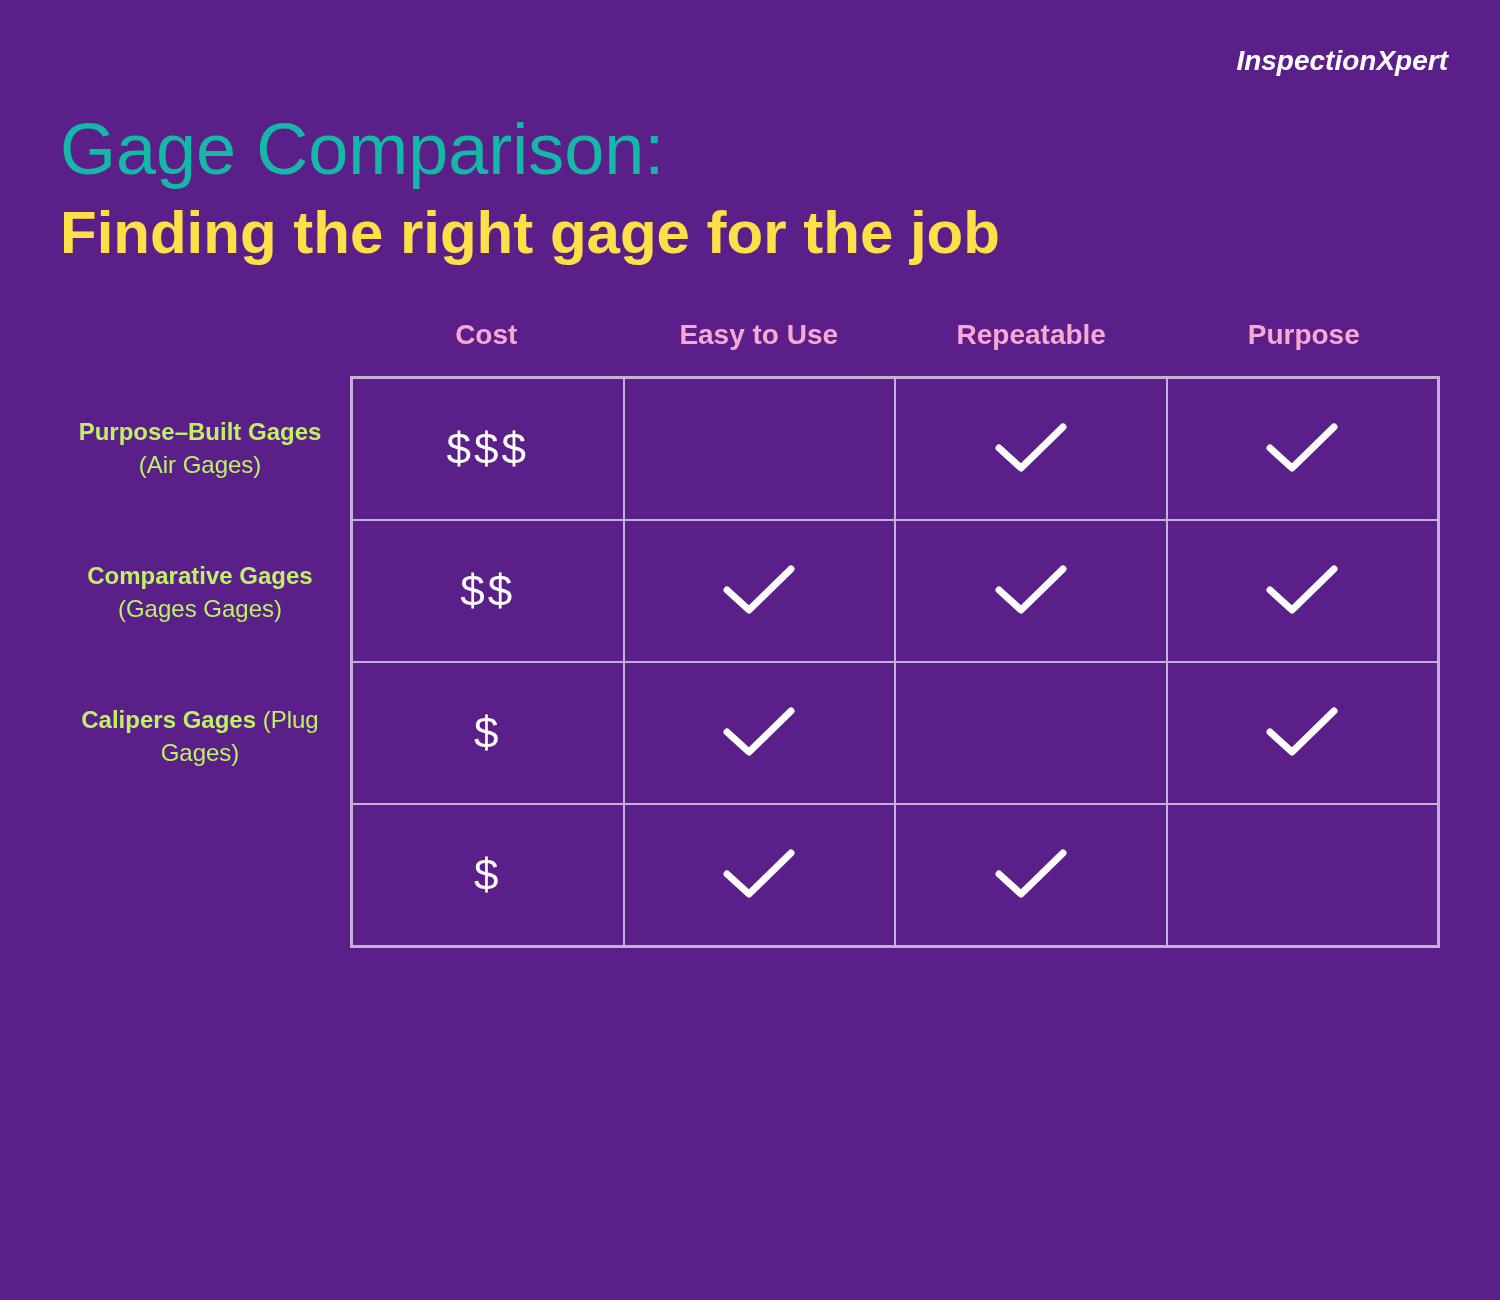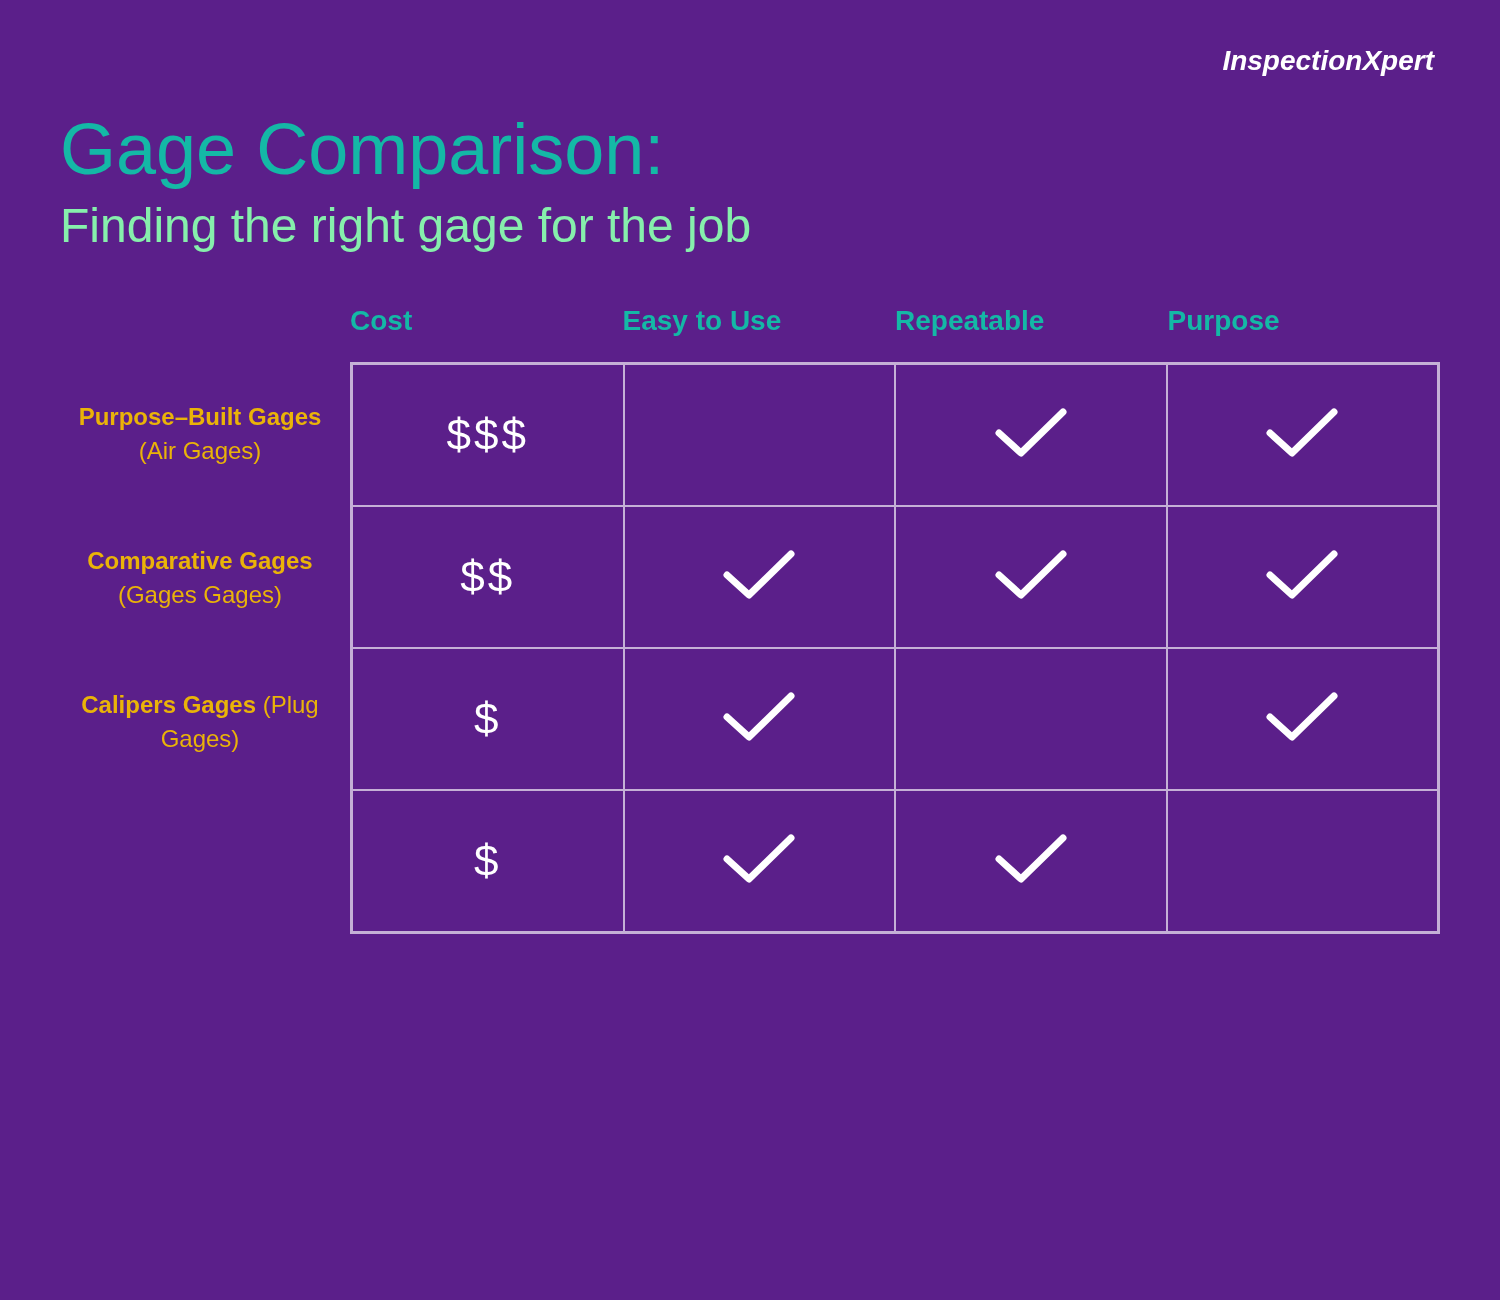--- a/index.html
+++ b/index.html
@@ -21,21 +21,21 @@
       width: 1500px;
       height: 1300px;
       background-color: #5b1f8a;
       padding: 50px 60px 60px 60px;
       position: relative;
     }
 
     .brand-logo {
       position: absolute;
       top: 45px;
-      right: 66px;
+      right: 52px;
       font-size: 28px;
       font-weight: 700;
       color: white;
       letter-spacing: 0;
     }
 
     .brand-logo span {
       font-style: italic;
     }
 
@@ -46,23 +46,23 @@
 
     .main-title {
       font-size: 72px;
       font-weight: 300;
       color: #14b8a6;
       line-height: 1.1;
       margin-bottom: 8px;
     }
 
     .subtitle {
-      font-size: 48px;
-      font-weight: 400;
-      color: #86efac;
+      font-size: 60px;
+      font-weight: 700;
+      color: #fde047;
       line-height: 1.2;
     }
 
     .comparison-table-wrapper {
       margin-top: 30px;
       width: 100%;
     }
 
     
     .header-row {
@@ -77,23 +77,24 @@
     }
 
     .header-cols {
       flex: 1;
       display: grid;
       grid-template-columns: repeat(4, 1fr);
       margin-bottom: 15px;
     }
 
     .header-col-item {
+      text-align: center;
       font-size: 28px;
       font-weight: 700;
-      color: #14b8a6;
+      color: #f9a8d4;
       padding-bottom: 10px;
     }
 
     
     .rows-area {
       display: flex;
       flex-direction: row;
       align-items: stretch;
     }
 
@@ -105,21 +106,21 @@
     }
 
     .row-label-item {
       height: 144px;
       display: flex;
       align-items: center;
       justify-content: center;
       text-align: center;
       padding: 10px 15px 10px 5px;
       font-size: 24px;
-      color: #eab308;
+      color: #bef264;
       line-height: 1.4;
     }
 
     .data-grid {
       flex: 1;
       border: 2px solid rgba(255, 255, 255, 0.65);
       display: grid;
       grid-template-columns: repeat(4, 1fr);
       grid-template-rows: repeat(4, 142px);
     }

